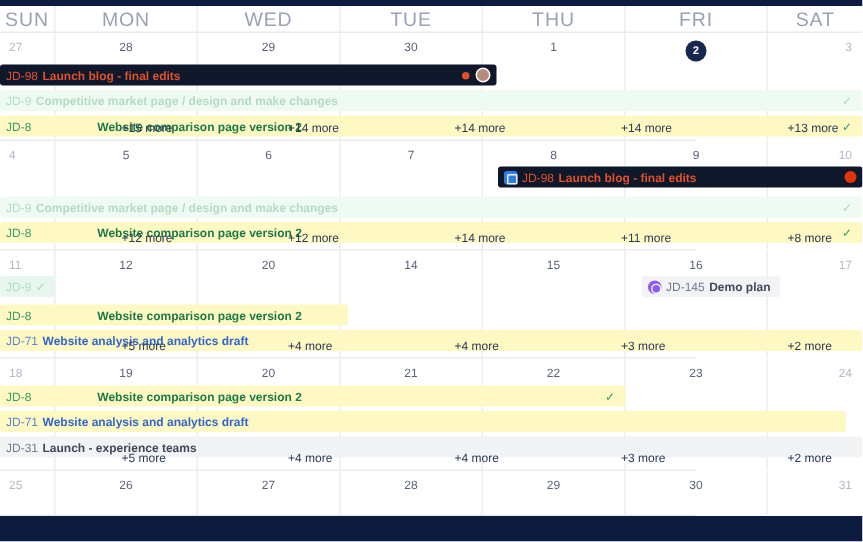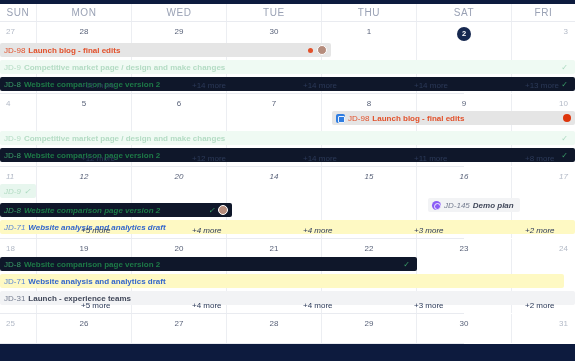--- a/index.html
+++ b/index.html
@@ -30,39 +30,39 @@
   
   .dow-row {
     position: absolute; left: 0; top: 4px;
     width: 575px; height: 18px;
     display: grid;
     grid-template-columns: 36px 95px 95px 95px 95px 95px 64px;
     border-bottom: 1px solid #e9ebf0;
   }
   .dow {
     display: flex; align-items: center; justify-content: center;
-    font-size: 10px; letter-spacing: .6px;
+    font-size: 13px; letter-spacing: .6px;
     color: #9aa2b5;
     border-left: 1px solid #eceef2;
   }
   .dow:first-child { border-left: none; }
 
   
   .weeks {
     position: absolute; left: 0; top: 22px;
     width: 575px; height: 322px;
   }
   .week {
     position: relative;
     width: 464px;
     border-bottom: 1px solid #e9ebf0;
   }
   .w1 { height: 72px; }
   .w2 { height: 73px; }
-  .w3 { height: 72px; font-style: italic; }
+  .w3 { height: 72px; }
   .w4 { height: 75px; }
   .w5 { height: 30px; }
 
   .daycells {
     position: absolute; left: 0; top: 0;
     width: 575px; height: 100%;
     display: grid;
     grid-template-columns: 36px 95px 95px 95px 95px 95px 64px;
   }
   .daycell {
@@ -100,24 +100,24 @@
     display: flex; align-items: center;
     font-size: 8px;
     white-space: nowrap;
     overflow: hidden;
     padding: 0 4px;
     border-radius: 2px;
   }
   .bar .key { margin-right: 3px; }
   .bar .summary { font-weight: bold; }
 
-  .bar.red { background: #e5e5e5; color: #e2502a; }
+  .bar.red { background: #0f172a; color: #e2502a; }
   .bar.red .key { color: #e2502a; }
   .bar.green-faint { background: #effaf3; color: #b4dcc4; }
-  .bar.green { background: #0f172a; color: #1d7a47; }
+  .bar.green { background: #fef9c3; color: #1d7a47; gap: 41px; }
   .bar.green .key { color: #3a9e68; }
   .bar.blue { background: #fef9c3; color: #3366cc; }
   .bar.blue .key { color: #5b86d6; }
   .bar.grey { background: #f2f3f5; color: #41485a; }
   .bar.grey .key { color: #757d90; }
   .bar.green-stub { background: #e7f6ee; color: #b4dcc4; }
 
   .bar .spacer { flex: 1 1 auto; }
 
   .task-icon {
@@ -190,22 +190,22 @@
 <div class="calendar">
 
   <div class="chrome-top"></div>
 
   <div class="dow-row">
     <div class="dow">SUN</div>
     <div class="dow">MON</div>
     <div class="dow">WED</div>
     <div class="dow">TUE</div>
     <div class="dow">THU</div>
+    <div class="dow">FRI</div>
     <div class="dow">SAT</div>
-    <div class="dow">FRI</div>
   </div>
 
   <div class="weeks">
 
     <div class="week w1">
       <div class="daycells">
         <div class="daycell sun">
             <div class="daynum muted">27</div>
           </div>
         <div class="daycell">
@@ -345,21 +345,21 @@
             <div class="daynum muted">17</div>
           </div>
       </div>
 
       <div class="bar green-stub" style="left:0; top:17px; width:36px;">
         <span class="key">JD-9</span>
         <span class="spacer"></span>
         <span class="check faint">✓</span>
       </div>
 
-      <div class="bar grey" style="left:428px; top:31px; width:92px;">
+      <div class="bar grey" style="left:428px; top:17px; width:92px;">
         <span class="task-icon purple-icon"></span>
         <span class="key">JD-145</span>
         <span class="summary">Demo plan</span>
       </div>
 
       <div class="bar green" style="left:0; top:36px; width:232px;">
         <span class="key">JD-8</span>
         <span class="summary">Website comparison page version 2</span>
         <span class="spacer"></span>
         <span class="check">✓</span>

